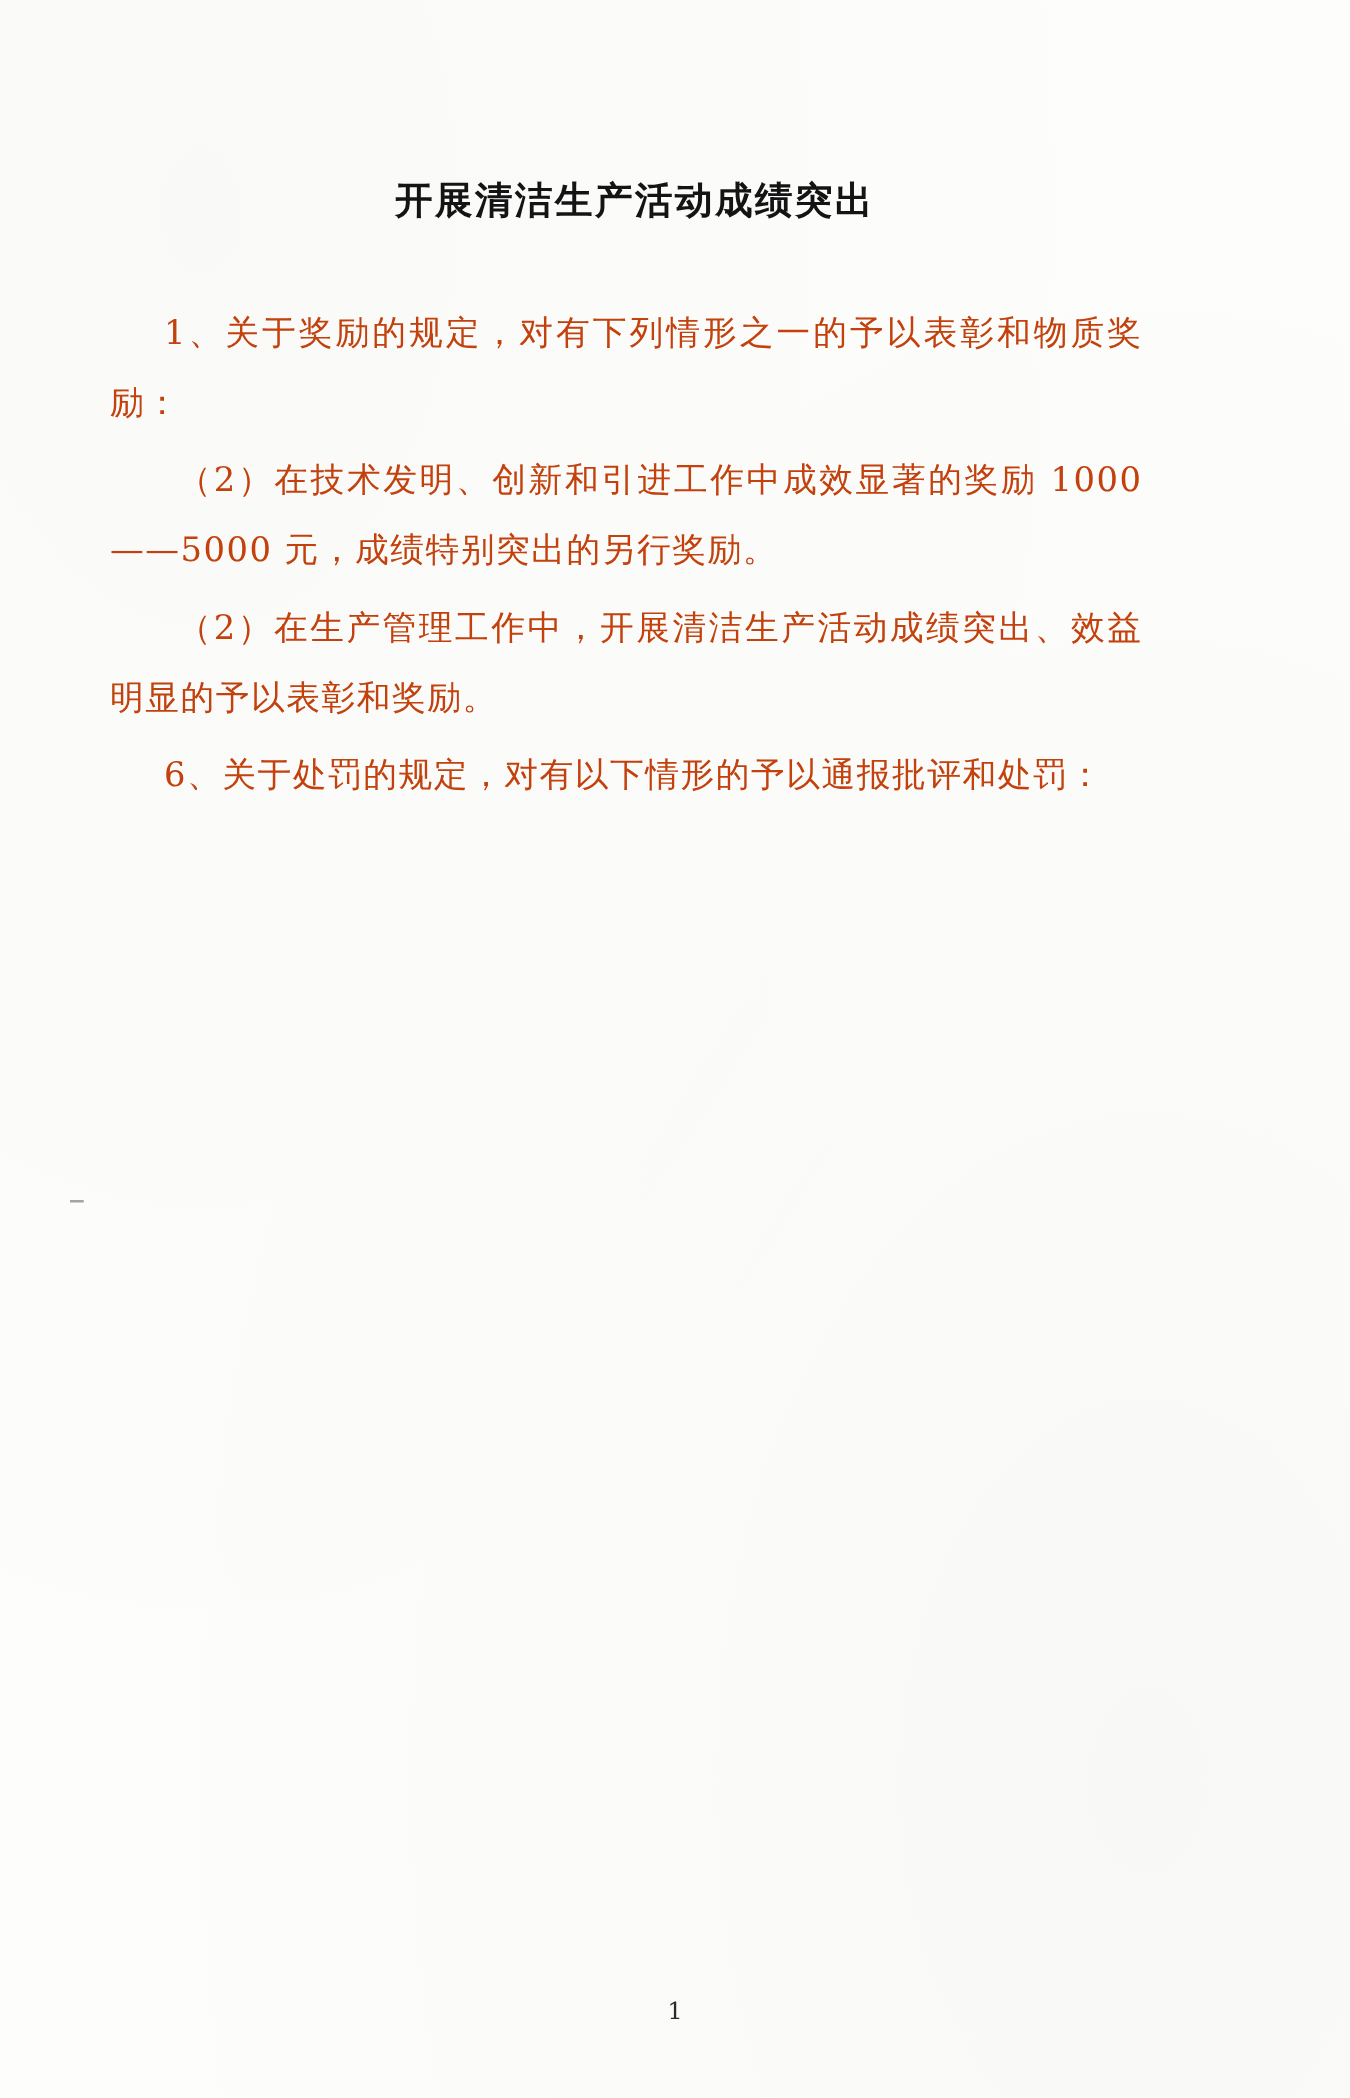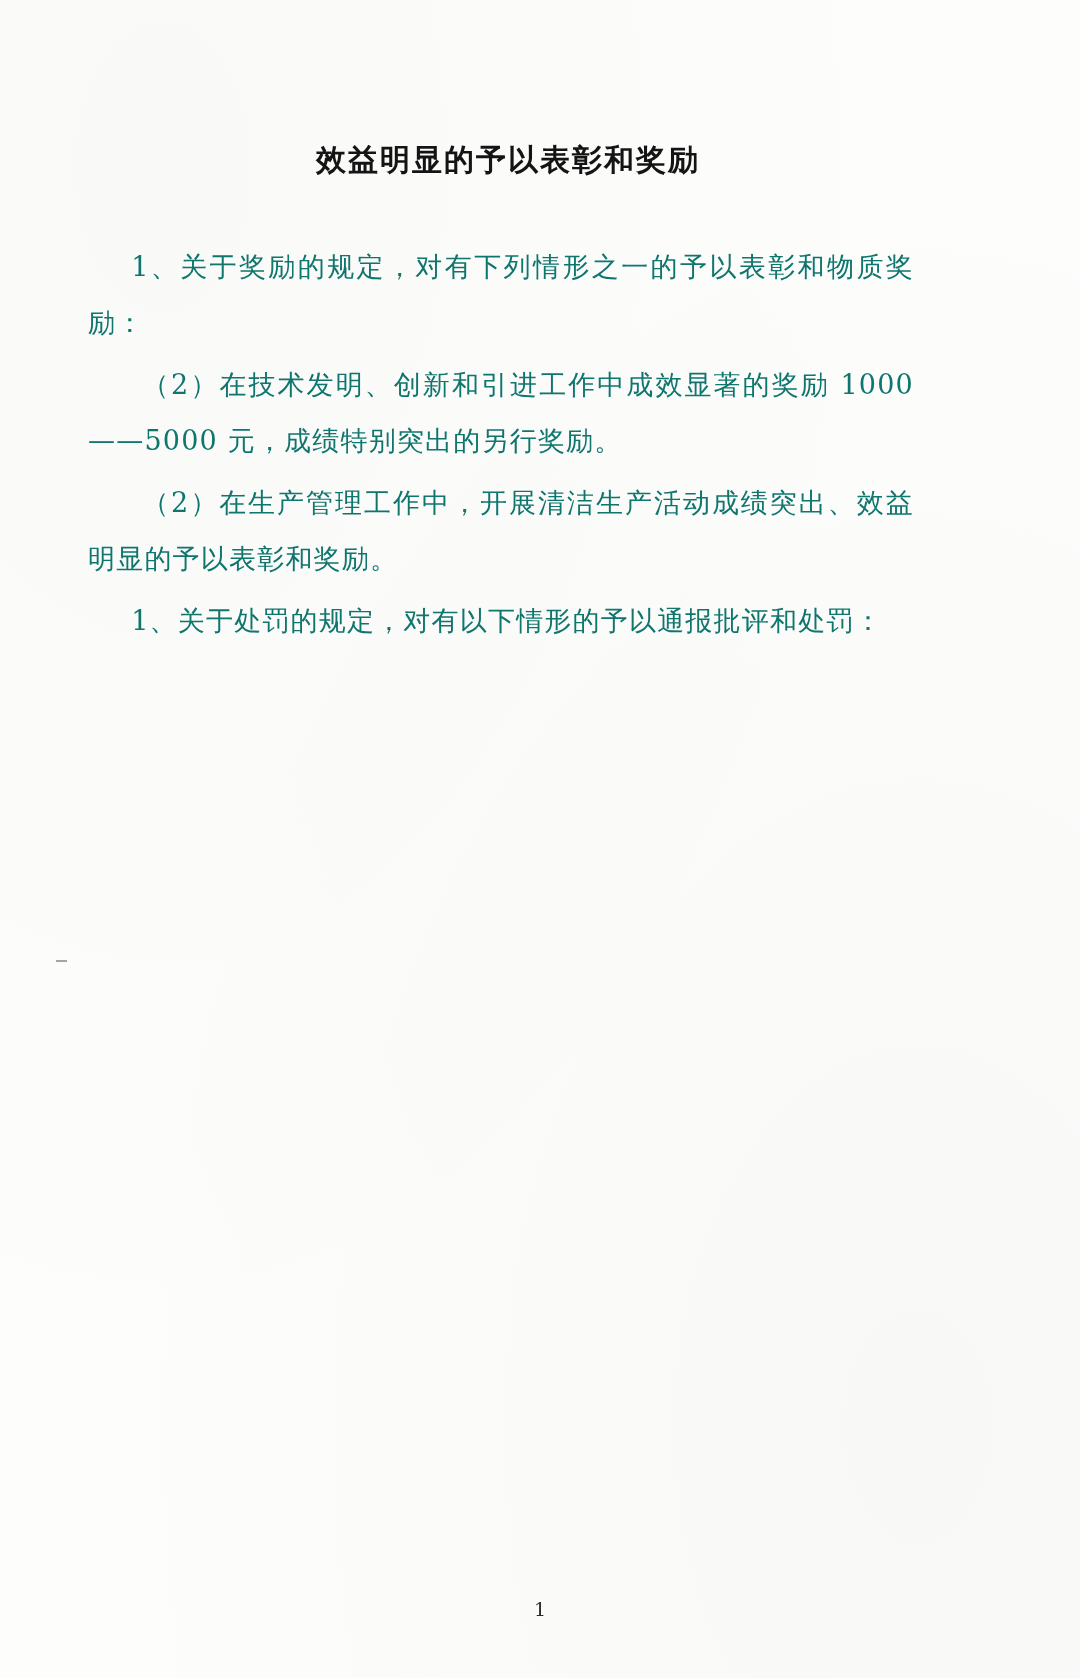--- a/index.html
+++ b/index.html
@@ -44,21 +44,21 @@
     margin: 20px 0 58px 0;
     font-family: "DejaVu Serif", "Liberation Serif", serif;
   }
   .para {
     font-size: 27px;
     line-height: 56px;
     letter-spacing: 1.2px;
     text-align: justify;
     text-justify: inter-ideograph;
     margin: 0 14px 6px 0;
-    color: #0f766e;
+    color: #c2410c;
     text-indent: 2em;
     font-family: "DejaVu Serif", "Liberation Serif", serif;
   }
   .para.tight-indent {
     text-indent: 1.6em;
   }
   .page-number {
     position: absolute;
     left: 0;
     right: 0;
@@ -78,22 +78,22 @@
   }
 </style>
 </head>
 <body>
 
 <div class="page">
   <div class="paper-noise"></div>
   <div class="edge-mark"></div>
 
   <div class="content">
-    <h1 class="doc-title">效益明显的予以表彰和奖励</h1>
+    <h1 class="doc-title">开展清洁生产活动成绩突出</h1>
 
     <p class="para tight-indent">1、关于奖励的规定，对有下列情形之一的予以表彰和物质奖励：</p>
     <p class="para">（2）在技术发明、创新和引进工作中成效显著的奖励 1000——5000 元，成绩特别突出的另行奖励。</p>
     <p class="para">（2）在生产管理工作中，开展清洁生产活动成绩突出、效益明显的予以表彰和奖励。</p>
-    <p class="para tight-indent">1、关于处罚的规定，对有以下情形的予以通报批评和处罚：</p>
+    <p class="para tight-indent">6、关于处罚的规定，对有以下情形的予以通报批评和处罚：</p>
   </div>
 
   <div class="page-number">1</div>
 </div>
 
 </body></html>

